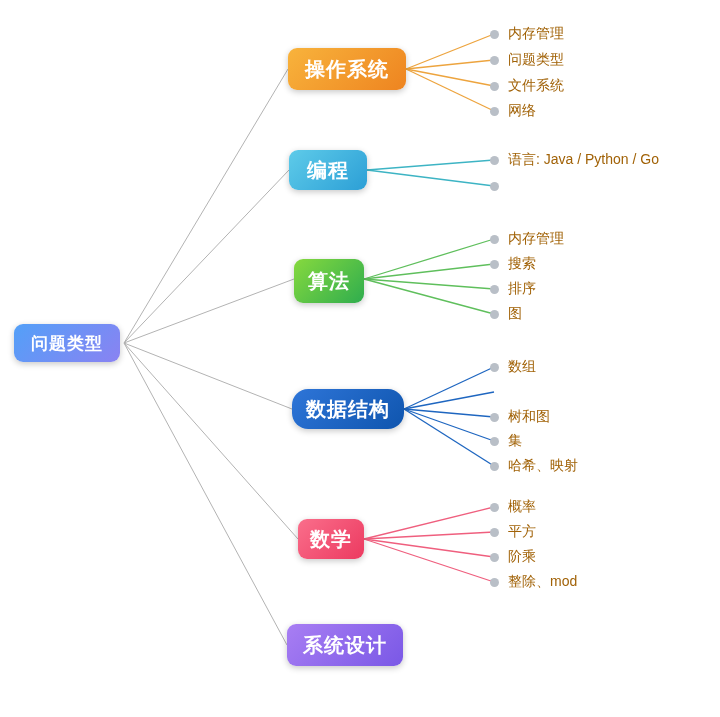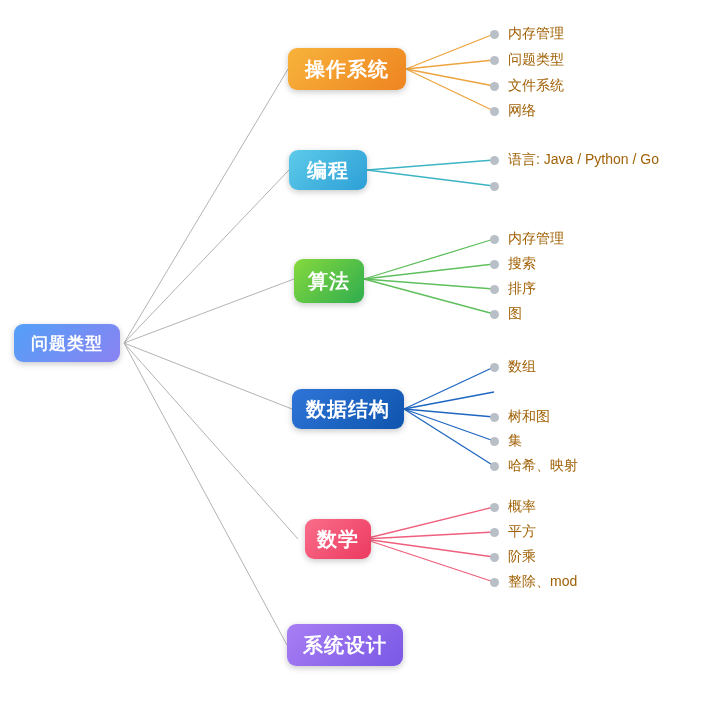--- a/index.html
+++ b/index.html
@@ -117,24 +117,24 @@
 
   <div class="node branch b-os" style="background: linear-gradient(135deg, rgb(248, 179, 60), rgb(238, 132, 32));">
     <span>操作系统</span>
   </div>
   <div class="node branch b-prog" style="background: linear-gradient(135deg, rgb(94, 203, 233), rgb(44, 159, 214));">
     <span>编程</span>
   </div>
   <div class="node branch b-algo" style="background: linear-gradient(135deg, rgb(134, 217, 62), rgb(47, 173, 78));">
     <span>算法</span>
   </div>
-  <div class="node branch b-ds" style="background: linear-gradient(135deg, rgb(46, 117, 216), rgb(15, 85, 174));">
+  <div class="node branch b-ds" style="background: linear-gradient(135deg, rgb(46, 117, 216), rgb(15, 85, 174)); border-radius: 16px;">
     <span>数据结构</span>
   </div>
-  <div class="node branch b-math" style="background: linear-gradient(135deg, rgb(250, 110, 139), rgb(236, 58, 96)); margin-left: 7px;">
+  <div class="node branch b-math" style="background: linear-gradient(135deg, rgb(250, 110, 139), rgb(236, 58, 96));">
     <span>数学</span>
   </div>
   <div class="node branch b-sys" style="background: linear-gradient(135deg, rgb(168, 126, 243), rgb(122, 88, 230)); text-align: center;">
     <span>系统设计</span>
   </div>
 
   <div class="leaf" style="top:23px">
     <span class="bullet"></span>
     <span class="leaf-text">内存管理</span>
   </div>

